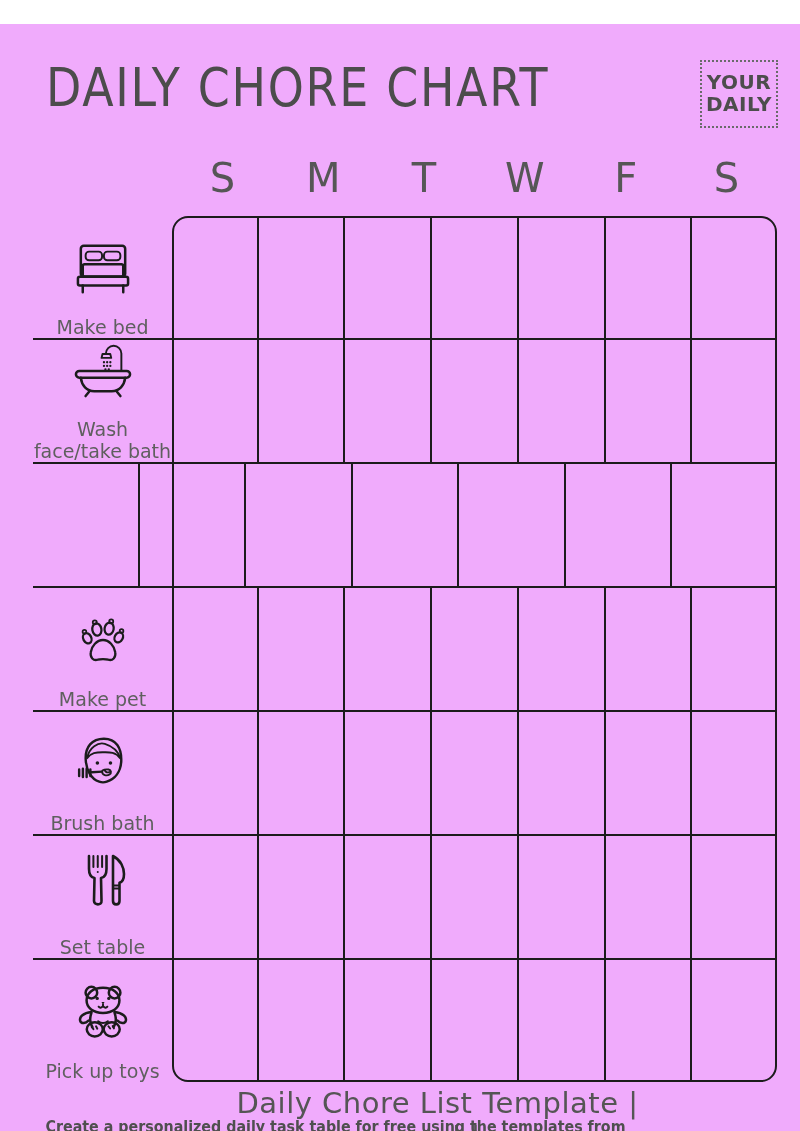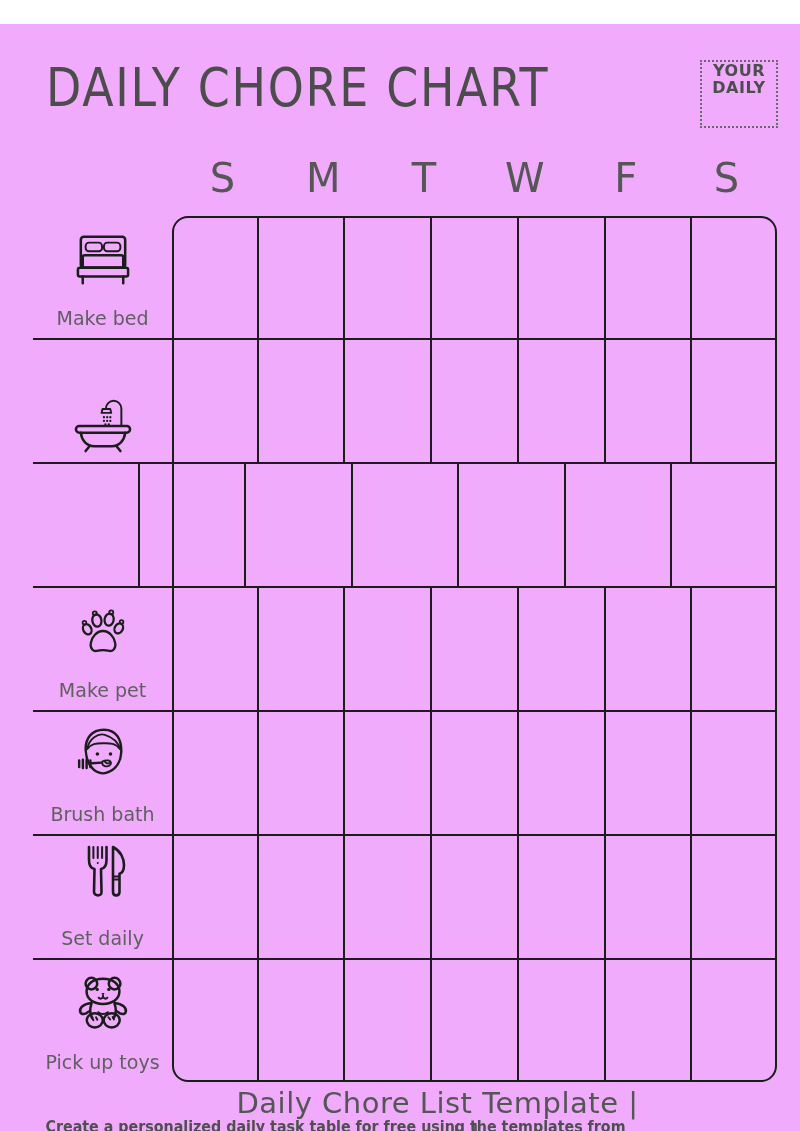--- a/index.html
+++ b/index.html
@@ -15,22 +15,22 @@
   
   .title {
     position:absolute; left:46px; top:32px;
     font-size:54px; letter-spacing:2px; color:#4c4c4c;
     transform:scaleX(0.85); transform-origin:left top;
     white-space:nowrap;
   }
   .logo-box {
     position:absolute; left:700px; top:36px; width:78px; height:68px;
     border:2px dotted #6a6a6a;
-    display:flex; flex-direction:column; align-items:center; 
-    color:#4d4d4d; font-weight:bold; font-size:16px; line-height:1.08;
+    display:flex; flex-direction:column; align-items:center; justify-content:center;
+    color:#4d4d4d; font-weight:bold; font-size:20px; line-height:1.08;
     letter-spacing:0.5px; text-align:center;
   }
   
   .day-header {
     position:absolute; left:172px; top:122px; width:605px; height:64px;
     display:flex; align-items:center;
   }
   .day-letter {
     flex:1; text-align:center;
     font-size:40px; color:#565656;
@@ -38,21 +38,21 @@
   
   .chart {
     position:absolute; left:33px; top:192px; width:744px; height:866px;
   }
   .chart-rows { width:100%; height:100%; display:flex; flex-direction:column; }
   .chore-row { display:flex; flex:1; min-height:0; }
   .chore-row:not(:last-child) { border-bottom:2px solid #1c1c1c; }
   .label-cell {
     width:139px; flex:0 0 139px;
     display:flex; flex-direction:column; align-items:center; justify-content:flex-end;
-    gap:21px; padding-bottom:9px;
+    gap:21px; 
   }
   .chore-label {
     color:#5f5f5f; font-size:19px; line-height:1.12; text-align:center;
     white-space:pre-line;
   }
   .cells { flex:1; display:flex; }
   .cell { flex:1; }
   .cell + .cell { border-left:2px solid #1c1c1c; }
   .grid-outline {
     position:absolute; left:139px; top:0; width:605px; height:866px;
@@ -136,20 +136,22 @@
               <circle class="fl" cx="33" cy="26.8" r="1.2"></circle>
                 <circle class="fl" cx="36.3" cy="26.8" r="1.2"></circle>
                 <circle class="fl" cx="39.6" cy="26.8" r="1.2"></circle>
               <circle class="fl" cx="34.5" cy="30.3" r="1.2"></circle>
                 <circle class="fl" cx="38" cy="30.3" r="1.2"></circle>
               <rect class="ln" x="4" y="32" width="56" height="7" rx="3.5"></rect>
               <path class="ln" d="M9 39 c1 8 6 14 14 14 h18 c8 0 13 -6 14 -14"></path>
               <path class="ln" d="M18 53 l-4 5 M46 53 l4 5"></path>
             </svg>
           </span>
+          <span class="chore-label">Wash
+face/take bath</span>
         </div>
         <div class="cells">
             <div class="cell"></div>
             <div class="cell"></div>
             <div class="cell"></div>
             <div class="cell"></div>
             <div class="cell"></div>
             <div class="cell"></div>
             <div class="cell"></div>
           </div>
@@ -226,21 +228,21 @@
         <div class="label-cell">
           <span class="chore-icon">
             <svg width="48" height="70" viewBox="0 0 48 58">
               <path class="ln" d="M10 4 V17 C10 22 12 25.5 15.5 26 L15 49 C15 53.5 23 53.5 22.5 49 L22 26 C25.5 25.5 27.5 22 27.5 17 V4"></path>
               <path class="ln-thin" d="M14.4 4 V15 M18.75 4 V15 M23.1 4 V15"></path>
               <circle class="fl" cx="18.75" cy="20" r="1"></circle>
               <path class="ln" d="M34 4 C42 8 45 16 45 22 C45 27 43 30 40.5 30.8 L40.5 49 C40.5 53.5 34 53.5 34 49 Z"></path>
               <path class="ln-thin" d="M34.5 33.5 H40 M34.5 36.5 H40"></path>
             </svg>
           </span>
-          <span class="chore-label">Set daily</span>
+          <span class="chore-label">Set table</span>
         </div>
         <div class="cells">
             <div class="cell"></div>
             <div class="cell"></div>
             <div class="cell"></div>
             <div class="cell"></div>
             <div class="cell"></div>
             <div class="cell"></div>
             <div class="cell"></div>
           </div>

